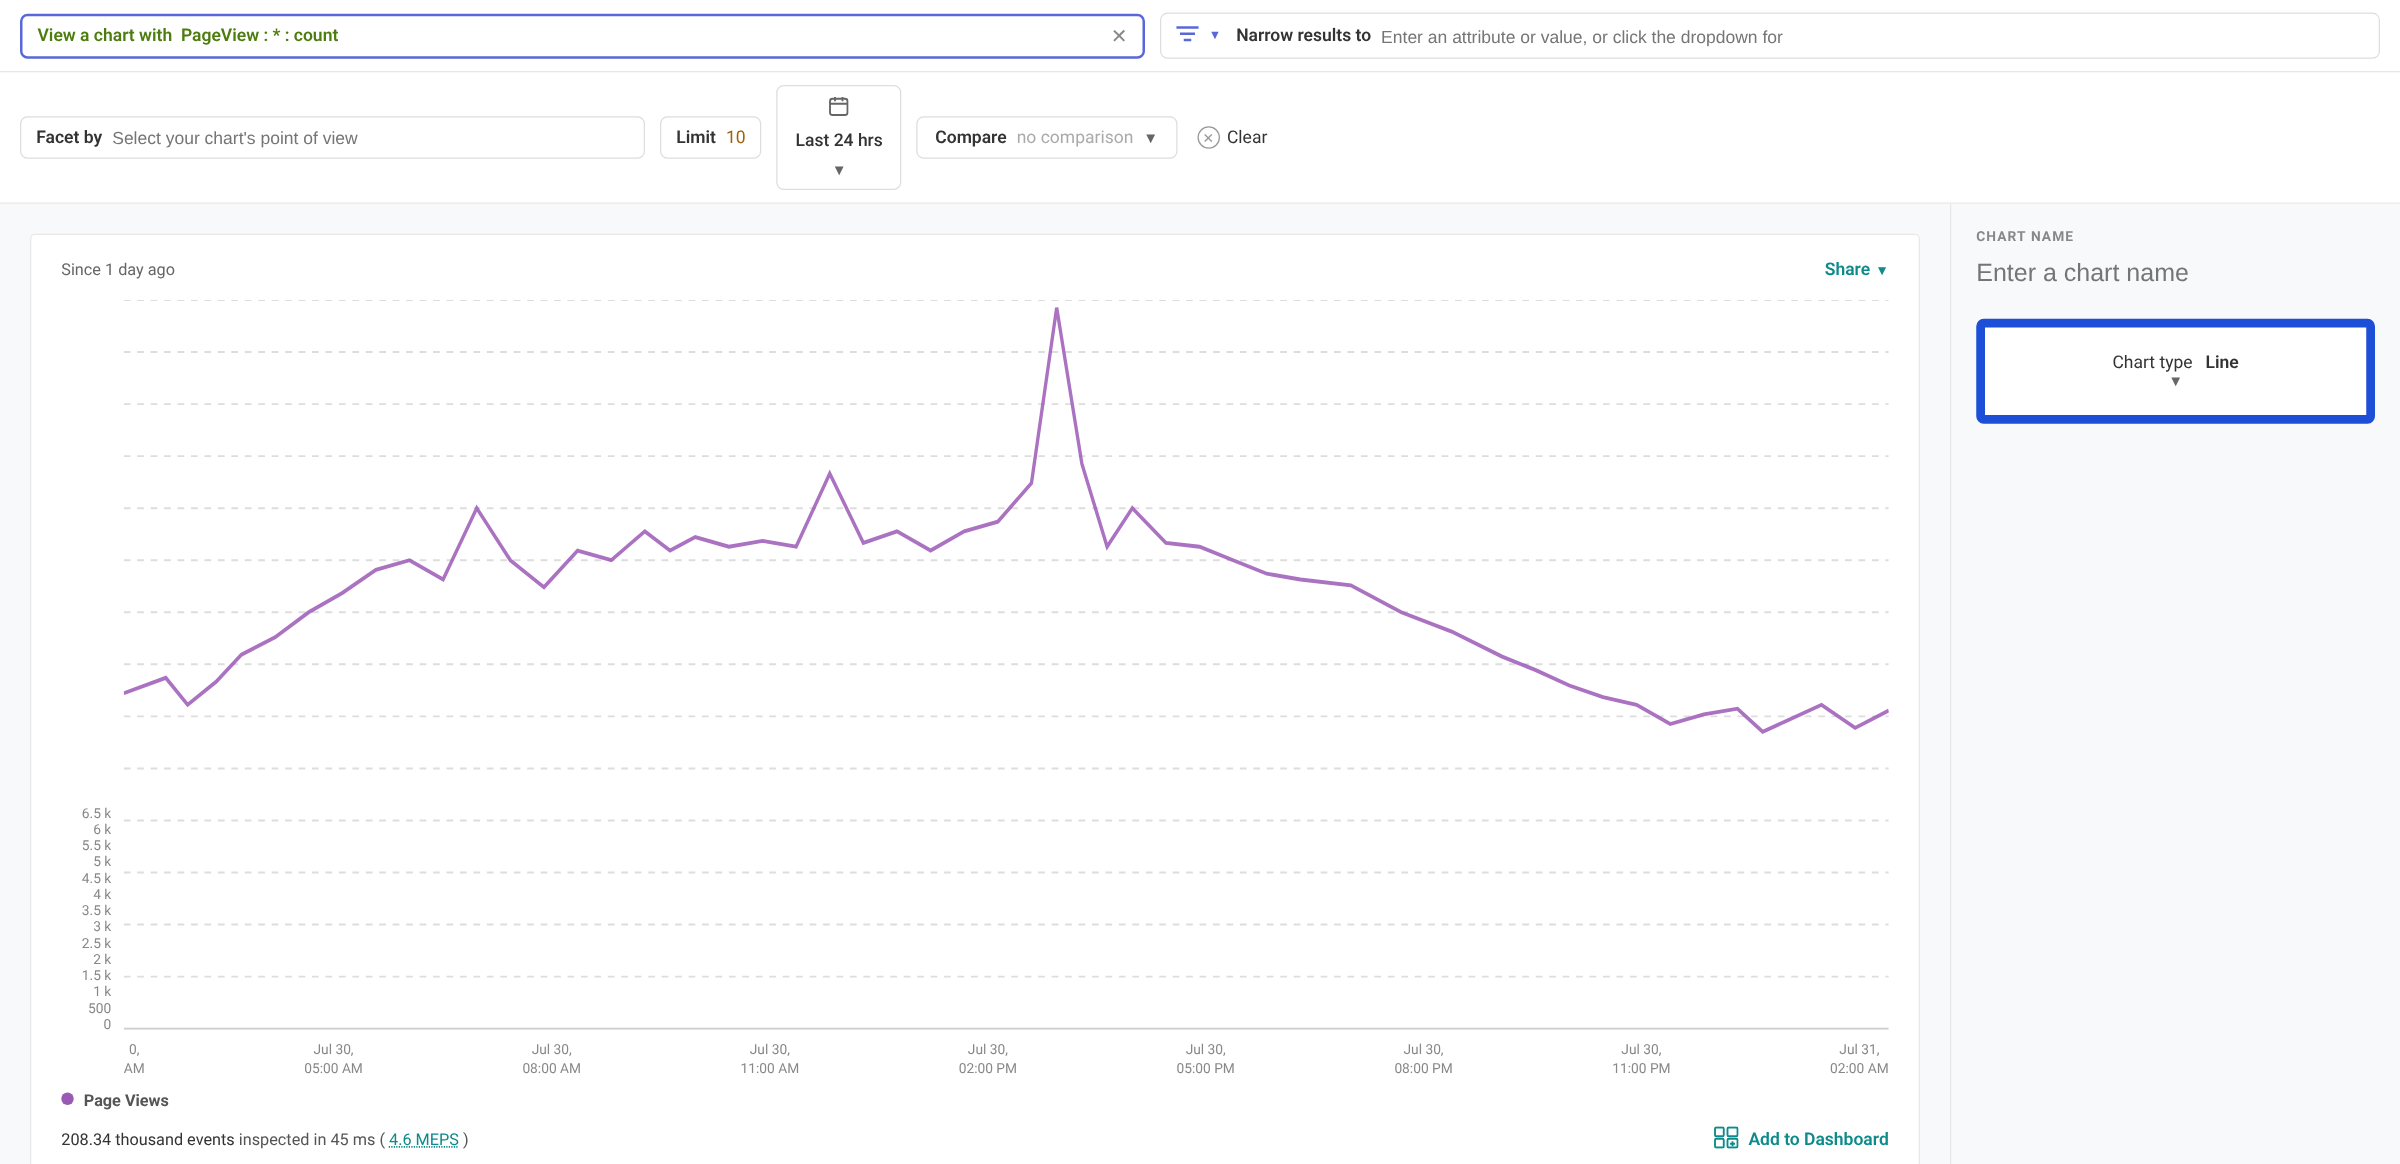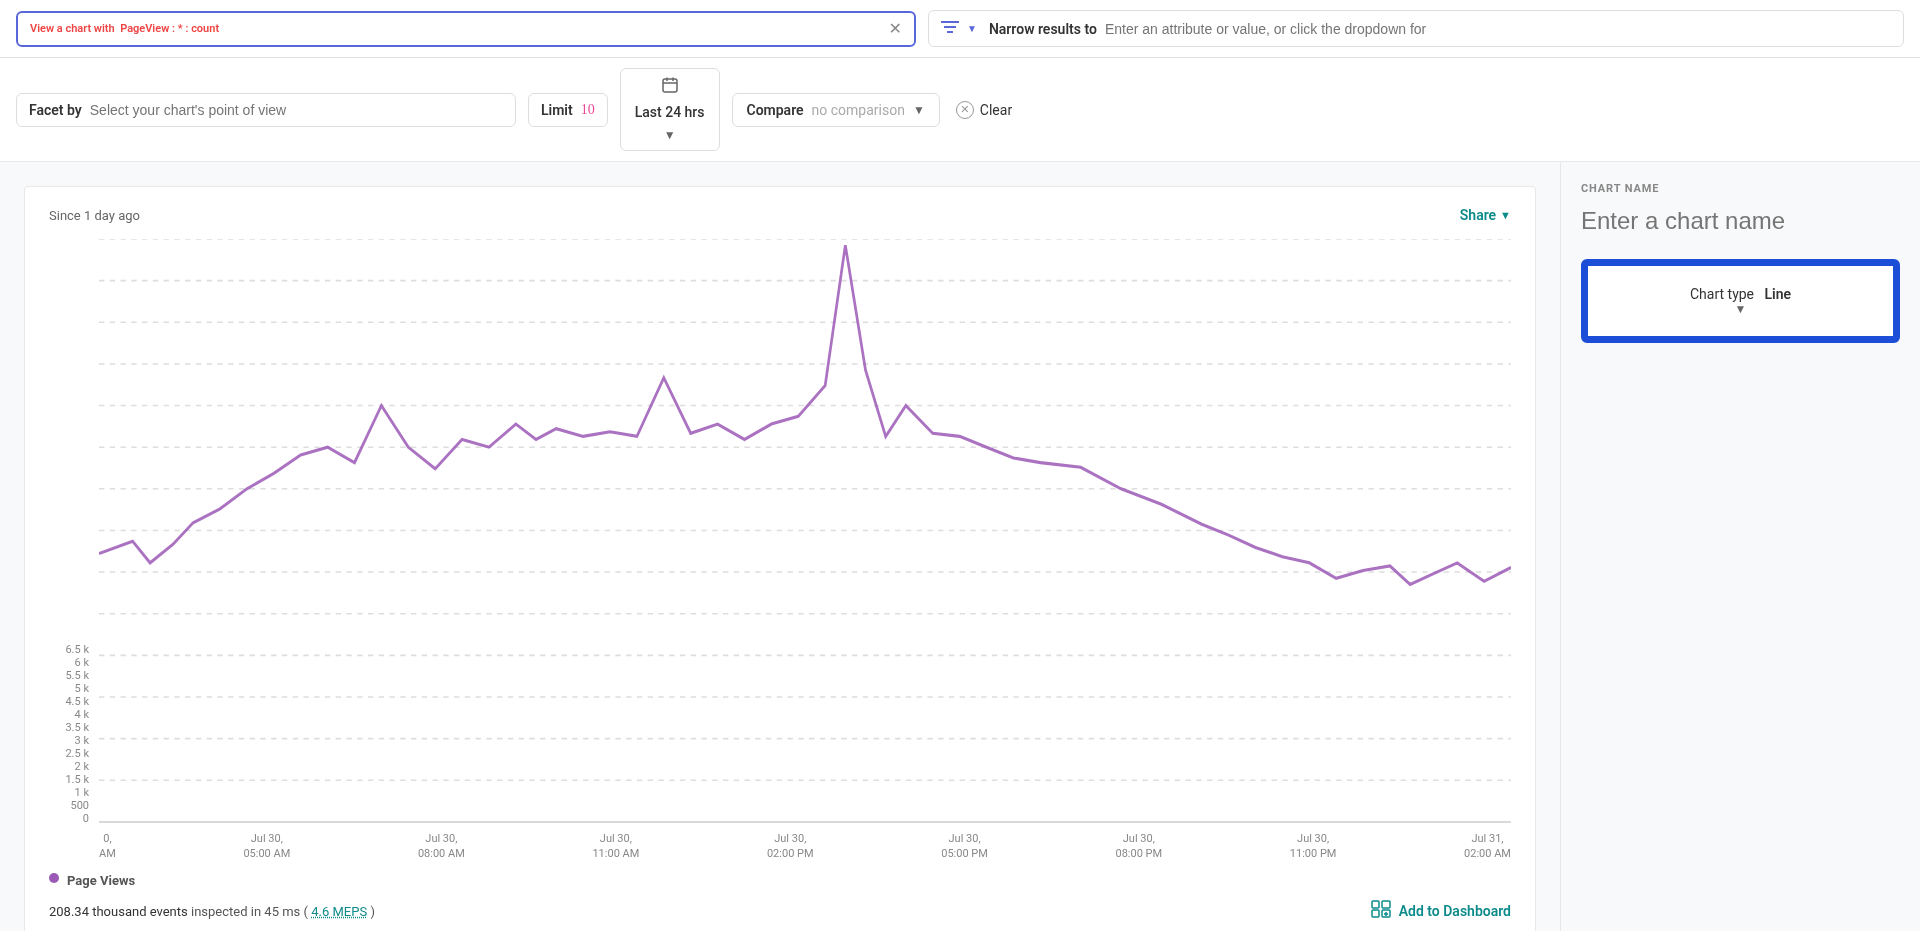--- a/index.html
+++ b/index.html
@@ -25,22 +25,22 @@
       border: 2px solid #5a67d8;
       border-radius: 6px;
       padding: 8px 12px;
       flex: 0 0 auto;
       width: 900px;
       background: #fff;
       gap: 8px;
     }
     .query-text {
       flex: 1;
-      font-size: 11px;
-      color: #ef4444;
+      font-size: 14px;
+      color: #4d7c0f;
     }
     .query-text span {
       font-weight: 600;
     }
     .close-btn {
       cursor: pointer;
       color: #888;
       font-size: 16px;
       line-height: 1;
     }
@@ -108,22 +108,21 @@
       border-radius: 6px;
       padding: 8px 12px;
       background: #fff;
       gap: 8px;
     }
     .limit-label {
       font-weight: 600;
       color: #333;
     }
     .limit-val {
-      color: #ec4899;
-      font-family: Liberation Serif, serif;
+      color: #a16207;
     }
     .time-box {
       display: flex;
       align-items: center;
       border: 1px solid #ddd;
       border-radius: 6px;
       padding: 8px 14px;
       background: #fff;
       gap: 8px;
       cursor: pointer;
@@ -330,21 +329,21 @@
       color: #888;
       letter-spacing: 0.08em;
       text-transform: uppercase;
       margin-bottom: 8px;
     }
     .chart-name-input {
       width: 100%;
       border: none;
       outline: none;
       background: transparent;
-      font-size: 24px;
+      font-size: 20px;
       color: #bbb;
       padding: 4px 0;
     }
     .chart-type-box {
       display: flex;
       align-items: center;
       justify-content: space-between;
       border: 7px solid #1d4ed8;
       border-radius: 6px;
       padding: 20px 16px;

